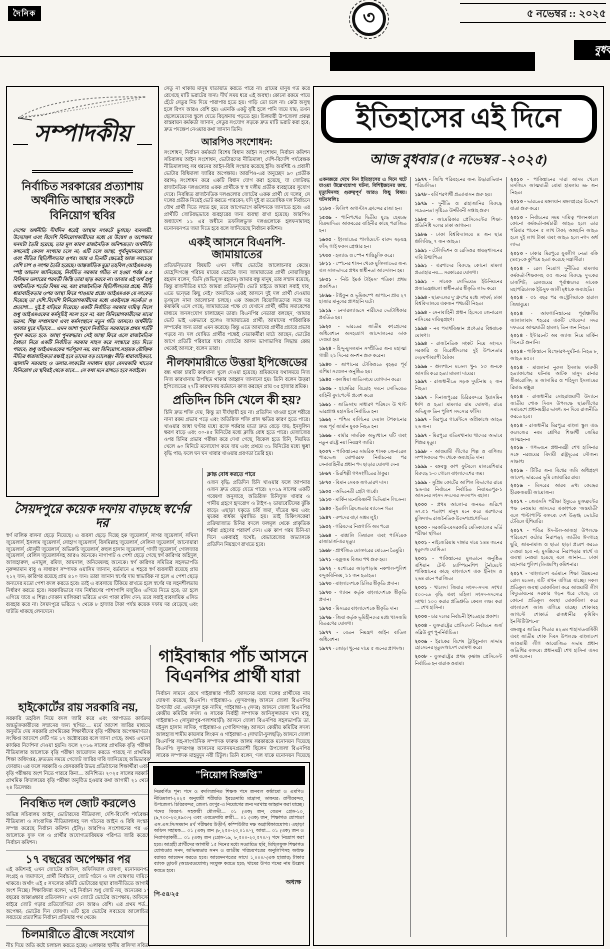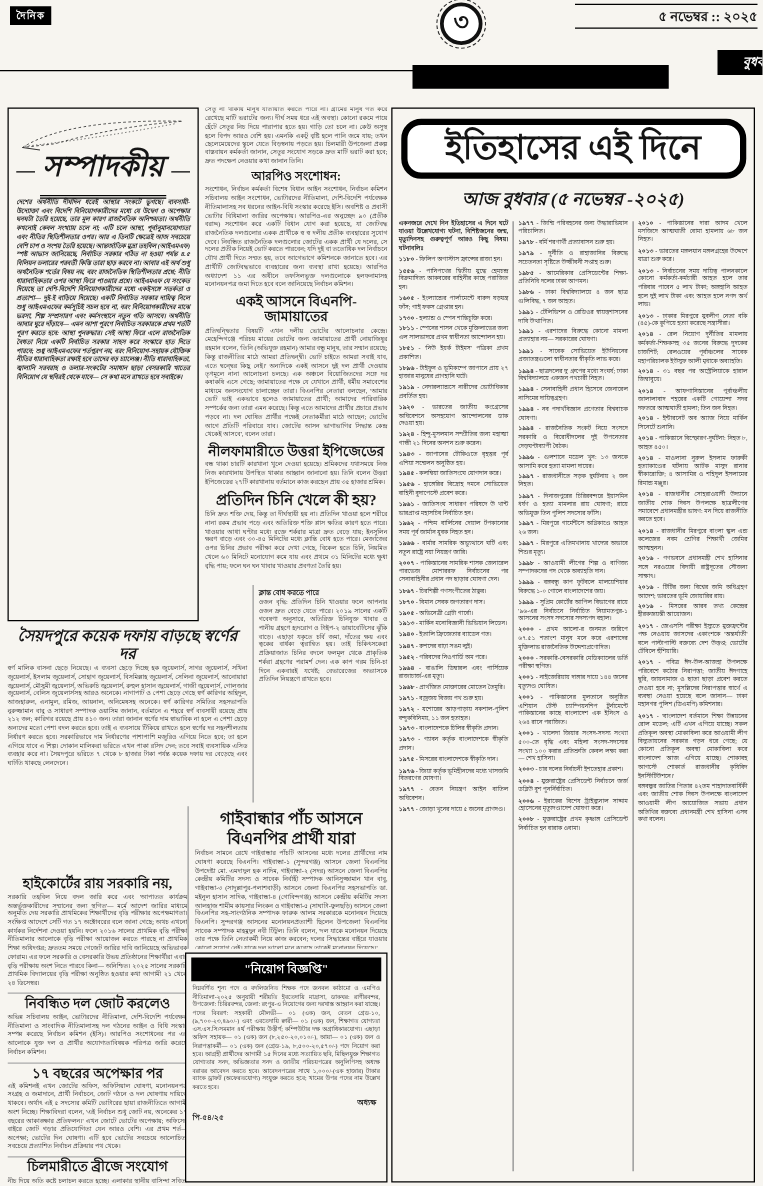--- a/index.html
+++ b/index.html
@@ -29,39 +29,39 @@
   
   .tiny{font-size:5px;line-height:1.38;text-align:justify;color:#222;}
   h3.art{margin:3px 0 2px;font-weight:900;line-height:1.15;text-align:center;}
   
   #editorial-box{left:6px;top:86px;width:153px;height:411px;border:1px solid #000;
     padding:4px 6px;background:#f7f5f0;}
   .quill{display:block;margin:0 auto;}
   .script-row{display:flex;align-items:center;gap:4px;margin-top:-6px;}
   .script-row::before,.script-row::after{content:"";flex:1;height:1px;background:#000;}
   .script{font-size:23px;font-weight:900;font-style:italic;white-space:nowrap;
-    border-bottom:3px double #000;padding:0 2px 2px;}
+    border-bottom:3px double #000;padding:0 2px 16px;}
   .ed-headline{font-size:11px;font-weight:900;text-align:center;line-height:1.3;margin:6px 0 5px;}
   .ed-body{font-size:5px;line-height:1.4;font-weight:700;font-style:italic;text-align:justify;}
   
   #midcol-a{left:164px;top:86px;width:146px;height:380px;}
   #midcol-b{left:202px;top:468px;width:108px;height:174px;border-left:1px solid #999;padding-left:4px;}
   #midcol-a h3.rpo{font-size:9.5px;}
   #midcol-a h3.two{font-size:11px;text-align:center;}
   #midcol-a h3.sugar{font-size:12px;text-align:center;}
   .mini-sub{font-size:5.6px;font-weight:900;margin:2px 0 1px;}
   
   #leftcol-mid{left:6px;top:499px;width:192px;height:198px;}
   #leftcol-mid h3{font-size:12.5px;font-style:italic;}
   #leftcol-bottom{left:6px;top:698px;width:144px;height:250px;}
   #leftcol-bottom h3{font-size:11px;border-top:1px solid #aaa;padding-top:2px;}
   #leftcol-bottom h3:first-child{border-top:none;padding-top:0;}
   
   #gaibandha{left:150px;top:645px;width:160px;height:114px;border-left:1px solid #999;padding-left:5px;}
-  .gb-title{font-size:13px;font-weight:900;text-align:center;line-height:1.2;margin:2px 0 3px;}
+  .gb-title{font-size:17px;font-weight:900;text-align:center;line-height:1.2;margin:2px 0 3px;}
   
   #notice-box{left:148px;top:762px;width:162px;height:184px;border:1px solid #000;background:#f7f5f0;}
   .notice-head{background:#000;color:#fff;font-size:9.5px;font-weight:900;text-align:center;
     padding:2px 0;margin:3px 4px;}
   .notice-body{font-size:4.7px;line-height:1.4;text-align:justify;padding:1px 5px;}
   .notice-sig{font-size:6px;font-weight:900;text-align:right;padding:1px 8px 0 0;}
   .notice-ref{font-size:6px;font-weight:700;padding:1px 5px;}
   
   #history-box{left:313px;top:86px;width:291px;height:860px;border:1.5px solid #000;
     padding:5px 5px 3px;background:#f7f5f0;}
@@ -93,20 +93,21 @@
 
 <div class="abs" id="editorial-box">
   <svg class="quill" width="138" height="30" viewBox="0 0 138 30">
     <path d="M4 27 Q40 4 132 6 Q80 10 30 24 Z" fill="none" stroke="#444" stroke-width="0.8" stroke-dasharray="2 2"></path>
     <path d="M6 26 Q62 20 126 8" fill="none" stroke="#444" stroke-width="0.7" stroke-dasharray="1 2"></path>
     <path d="M4 27 L18 29" fill="none" stroke="#333" stroke-width="1"></path>
   </svg>
   <div class="script-row">
     <span class="script">সম্পাদকীয়</span>
   </div>
+  <div class="ed-headline">নির্বাচিত সরকারের প্রত্যাশায় অর্থনীতি আস্থার সংকটে বিনিয়োগ স্থবির</div>
   <div class="ed-body">দেশের অর্থনীতি দীর্ঘদিন ধরেই আস্থার সংকটে ভুগছে। ব্যবসায়ী-উদ্যোক্তা এবং বিদেশি বিনিয়োগকারীদের মধ্যে যে উদ্বেগ ও অপেক্ষার ঘনঘটা তৈরি হয়েছে, তার মূল কারণ রাজনৈতিক অনিশ্চয়তা। অর্থনীতি কখনোই কেবল সংখ্যায় চলে না; এটি চলে আস্থা, পূর্বানুমানযোগ্যতা এবং নীতির স্থিতিশীলতার ওপর। আর এ তিনটি ক্ষেত্রেই আজ সবচেয়ে বেশি চাপ ও সংশয় তৈরি হয়েছে। আন্তর্জাতিক মুদ্রা তহবিল (আইএমএফ) স্পষ্ট আভাস জানিয়েছে, নির্বাচিত সরকার গঠিত না হওয়া পর্যন্ত ৪.৫ বিলিয়ন ডলারের পরবর্তী কিস্তি তারা ছাড় করবে না। আবার এই অর্থ শুধু অর্থনৈতিক শর্তের বিষয় নয়, বরং রাজনৈতিক স্থিতিশীলতার প্রশ্নে; নীতি ধারাবাহিকতার ওপর আস্থা ফিরে পাওয়ার প্রশ্নে। আইএমএফ যে সংকেত দিয়েছে তা দেশি-বিদেশি বিনিয়োগকারীদের মধ্যে একইসঙ্গে সতর্কতা ও প্রত্যাশা— দুই-ই বাড়িয়ে দিয়েছে। একটি নির্বাচিত সরকার দায়িত্ব নিলে শুধু আইএমএফের কর্মসূচিই সচল হবে না, বরং বিনিয়োগকারীদের মাঝে ভরসা, শিল্প সম্প্রসারণ এবং কর্মসংস্থানে নতুন গতি আসবে। অর্থনীতি আবার ঘুরে দাঁড়াবে— এমন আশা পূরণে নির্বাচিত সরকারকে প্রথম শর্তটি পূরণ করতে হবে: আস্থা পুনরুদ্ধার। সেই আস্থা ফিরে এলে রাজনৈতিক বৈধতা নিয়ে একটি নির্বাচিত সরকার সাহস করে সংস্কারে হাত দিতে পারবে; শুধু আইএমএফের শর্তপূরণ নয়, বরং বিনিয়োগ-সহায়ক যৌক্তিক নীতির ধারাবাহিকতা রক্ষাই হবে তাদের বড় চ্যালেঞ্জ। নীতি ধারাবাহিকতা, জ্বালানি সরবরাহ ও ডলার-সংকটের সমাধান ছাড়া বেসরকারি খাতের বিনিয়োগ যে স্থবিরই থেকে যাবে— সে কথা মনে রাখতে হবে সবাইকে।</div>
 </div>
 
 <div class="abs" id="midcol-a">
   <div class="tiny">সেতু না থাকায় মানুষ যাতায়াত করতে পারে না। গ্রামের মানুষ গর্ত করে রেখেছে মাটি ভরাটের জন্য। দীর্ঘ সময় ধরে এই অবস্থা। কোনো রকমে পায়ে হেঁটে সেতুর নিচ দিয়ে পারাপার হতে হয়। গাড়ি তো চলে না। কেউ অসুস্থ হলে বিপদ আরও বেশি হয়। এমনকি একটু বৃষ্টি হলে পানি জমে যায়; তখন ছেলেমেয়েদের স্কুলে যেতে বিড়ম্বনায় পড়তে হয়। চিলমারী উপজেলা প্রকল্প বাস্তবায়ন কর্মকর্তা জানান, সেতুর সংযোগ সড়কে দ্রুত মাটি ভরাট করা হবে; দ্রুত পদক্ষেপ নেওয়ার কথা জানান তিনি।</div>
   <h3 class="art rpo">আরপিও সংশোধন:</h3>
   <div class="tiny">সংশোধন, নির্বাচন কর্মকর্তা বিশেষ বিধান আইন সংশোধন, নির্বাচন কমিশন সচিবালয় আইন সংশোধন, ভোটারদের নীতিমালা, দেশি-বিদেশি পর্যবেক্ষক নীতিমালাসহ সব ধরনের আইন-বিধি সংস্কার করেছে ইসি। অবশিষ্ট ও প্রবাসী ভোটার বিধিমালা জারির অপেক্ষায়। আরপিও-এর অনুচ্ছেদ ৯০ (প্রতীক বরাদ্দ) সংশোধন করে একটি বিধান যোগ করা হয়েছে, যা জোটবদ্ধ রাজনৈতিক দলগুলোর একক প্রার্থীকে স্ব স্ব দলীয় প্রতীক ব্যবহারের সুযোগ দেবে। নিবন্ধিত রাজনৈতিক দলগুলোর জোটের একক প্রার্থী যে দলের, সে দলের প্রতীক নিয়েই ভোট করতে পারবেন; যদি দুই বা ততোধিক দল নির্বাচনে যৌথ প্রার্থী দিতে সম্মত হয়, তবে আগেভাগে কমিশনকে জানাতে হবে। এর প্রার্থীটি জোটবদ্ধভাবে ব্যবহারের জন্য ব্যবস্থা রাখা হয়েছে। আরপিও অধ্যাদেশ ১১ এর অধীনে তফসিলভুক্ত দলগুলোকে হলফনামাসহ মনোনয়নপত্র জমা দিতে হবে বলে জানিয়েছে নির্বাচন কমিশন।</div>
   <h3 class="art two">একই আসনে বিএনপি-জামায়াতের</h3>
   <div class="tiny">প্রতিদ্বন্দ্বিতার বিষয়টি এখন দলীয় ভোটের আলোচনার কেন্দ্রে। মেহেন্দিগঞ্জে পরিচয় মায়ের ভোটের জন্য জামায়াতের প্রার্থী নোয়াজিষুর রহমান বলেন, 'তিনি (অভিযুক্ত রহমান) আমার বন্ধু মানুষ, তার সম্মান রয়েছে; কিন্তু রাজনীতির মাঠে আমরা প্রতিদ্বন্দ্বী। ভোট চাইতে আমরা সবাই যাব, এতে দ্বন্দ্বের কিছু নেই।' অন্যদিকে একই আসনে দুই দল প্রার্থী দেওয়ায় তৃণমূলে নানা আলোচনা চলছে। এক অঞ্চলে বিয়োজিতদের সঙ্গে দর কষাকষি এসে গেছে; জামায়াতের পক্ষে যে যেখানে প্রার্থী, ধর্মীয় সমাবেশের মাধ্যমে জনসংযোগ চালাচ্ছেন তারা। বিএনপির নেতারা বলছেন, 'আমার ভোট ভাই একভাবে হলেও জামায়াতের প্রার্থী; আমাদের পারিবারিক সম্পর্কের জন্য তারা এমন করেছে। কিন্তু এতে আমাদের প্রার্থীর প্রচারে প্রভাব পড়বে না। দল ঘোষিত প্রার্থীর পক্ষেই নেতাকর্মীরা মাঠে আছেন; ভোটের আগে প্রতিটি পরিবারে যাব। জোটের আসন ভাগাভাগির সিদ্ধান্ত কেন্দ্র থেকেই আসবে', বলেন তারা।</div>
   <h3 class="art two">নীলফামারীতে উত্তরা ইপিজেডের</h3>

